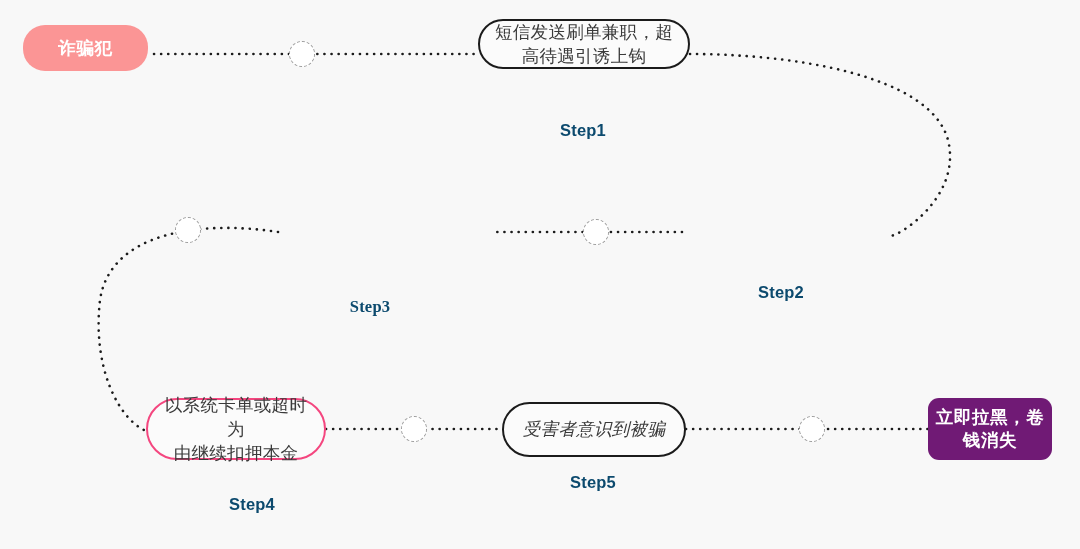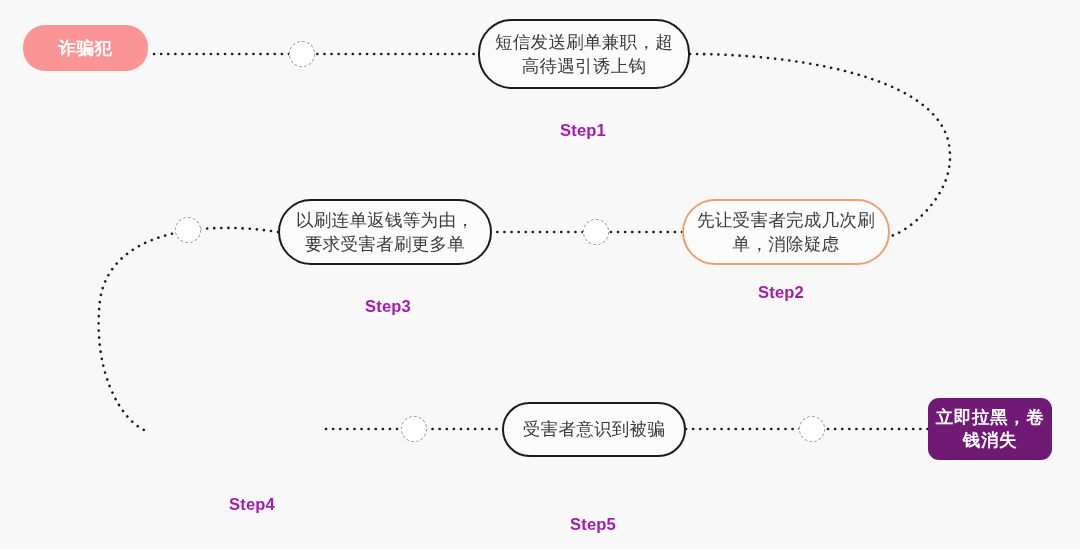--- a/index.html
+++ b/index.html
@@ -75,21 +75,21 @@
     border-radius: 22px;
   }
   .pill.end {
     background: #701a75;
     border-radius: 11px;
   }
 
   
   .step-label {
     position: absolute;
-    color: #a21caf;
+    color: #0c4a6e;
     font-size: 16.5px;
     font-weight: bold;
     letter-spacing: .2px;
     white-space: nowrap;
     transform: translateX(-50%);
   }
 
   
   .waypoint {
     position: absolute;
@@ -125,33 +125,31 @@
   </svg>
 
   <div class="waypoint" style="left:302px; top:54px;"></div>
   <div class="waypoint" style="left:596px; top:232px;"></div>
   <div class="waypoint" style="left:188px; top:230px;"></div>
   <div class="waypoint" style="left:414px; top:429px;"></div>
   <div class="waypoint" style="left:812px; top:429px;"></div>
 
   <div class="pill start" style="left:23px; top:25px; width:125px; height:46px;">诈骗犯</div>
 
-  <div class="node" style="left:478px; top:19px; width:212px; height:70px;">短信发送刷单兼职，超
+  <div class="node" style="left:478px; top:19px; width:212px; height:50px;">短信发送刷单兼职，超
 高待遇引诱上钩</div>
   <div class="step-label" style="left:583px; top:121px;">Step1</div>
 
-  <div class="node orange" style="left:682px; top:199px; width:208px; height:66px;">先让受害者完成几次刷
-单，消除疑虑</div>
   <div class="step-label" style="left:781px; top:283px;">Step2</div>
 
-  <div class="node" style="left:278px; top:199px; width:214px; height:66px;">以刷连单返钱等为由，
-要求受害者刷更多单</div>
-  <div class="step-label" style="left:388px; top:297px;">Step3</div>
+  <div class="step-label" style="left:370px; top:297px;font-family:Liberation Serif, serif;">Step3</div>
 
+  <div class="node magenta" style="left:146px; top:398px; width:180px; height:62px;">以系统卡单或超时为
+由继续扣押本金</div>
   <div class="step-label" style="left:252px; top:495px;">Step4</div>
 
-  <div class="node" style="left:502px; top:402px; width:184px; height:55px;">受害者意识到被骗</div>
-  <div class="step-label" style="left:593px; top:515px;text-align:right;">Step5</div>
+  <div class="node" style="left:502px; top:402px; width:184px; height:55px;font-style:italic;">受害者意识到被骗</div>
+  <div class="step-label" style="left:593px; top:473px;text-align:right;">Step5</div>
 
   <div class="pill end" style="left:928px; top:398px; width:124px; height:62px;">立即拉黑，卷
 钱消失</div>
 
 </div>
 
 </body></html>

